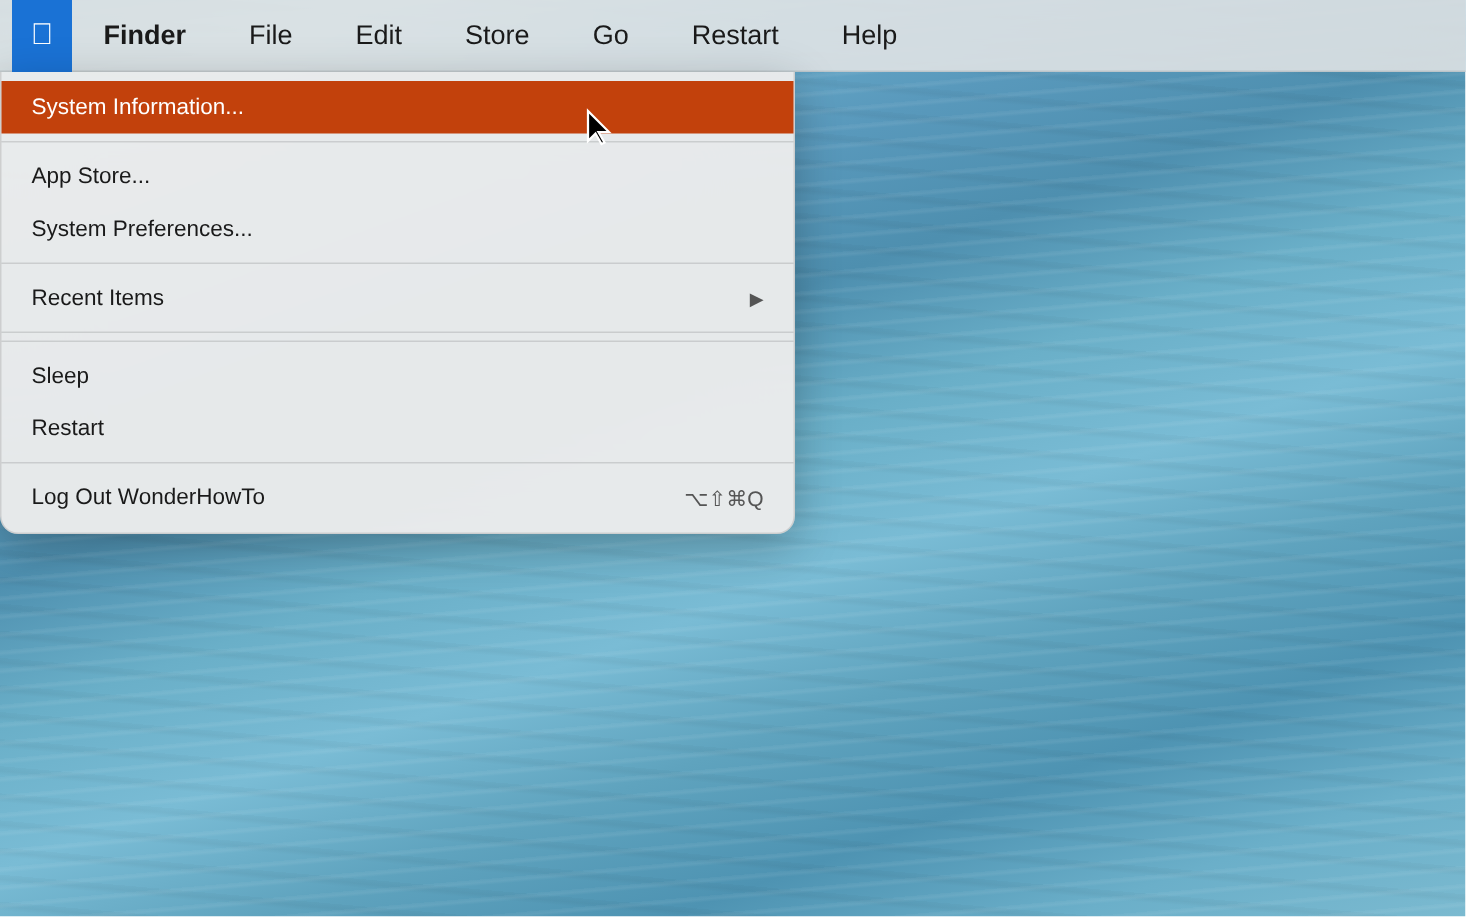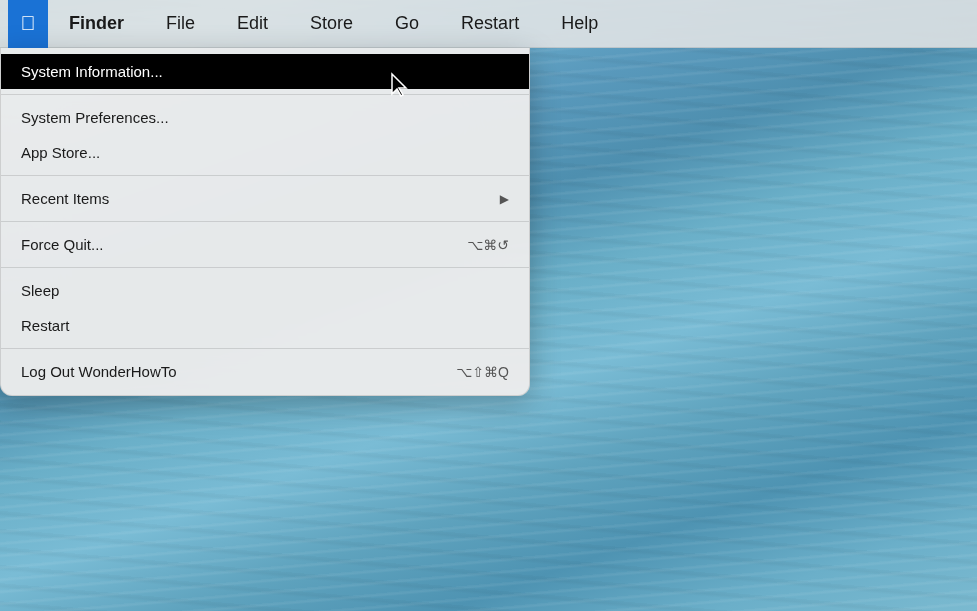--- a/index.html
+++ b/index.html
@@ -120,21 +120,21 @@
       align-items: center;
       justify-content: space-between;
       padding: 9px 20px;
       font-size: 15px;
       color: #1a1a1a;
       cursor: pointer;
       white-space: nowrap;
     }
 
     .menu-item.highlighted {
-      background: #000000;
+      background: #c2410c;
       color: white;
     }
 
     .menu-item .shortcut {
       color: #555;
       font-size: 14px;
       margin-left: 40px;
     }
 
     .menu-item .arrow {
@@ -179,40 +179,36 @@
 
 <div class="apple-menu">
 
   <div class="menu-item highlighted">
     <span>System Information...</span>
   </div>
 
   <div class="menu-divider"></div>
 
   <div class="menu-item">
+    <span>App Store...</span>
+  </div>
+
+  <div class="menu-item">
     <span>System Preferences...</span>
-  </div>
-
-  <div class="menu-item">
-    <span>App Store...</span>
   </div>
 
   <div class="menu-divider"></div>
 
   <div class="menu-item">
     <span>Recent Items</span>
     <span class="arrow">▶</span>
   </div>
 
   <div class="menu-divider"></div>
 
-  <div class="menu-item">
-    <span>Force Quit...</span>
-    <span class="shortcut">⌥⌘↺</span>
-  </div>
 
   <div class="menu-divider"></div>
 
   <div class="menu-item">
     <span>Sleep</span>
   </div>
 
   <div class="menu-item">
     <span>Restart</span>
   </div>

